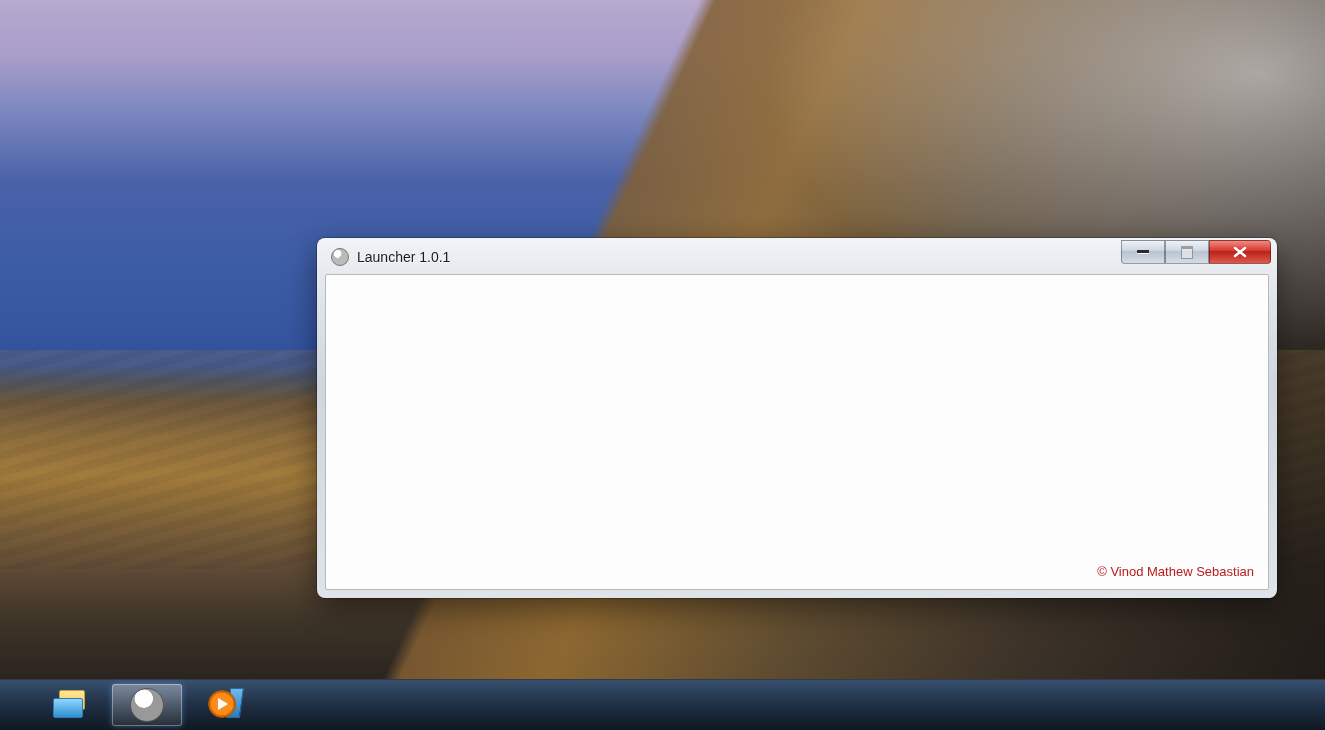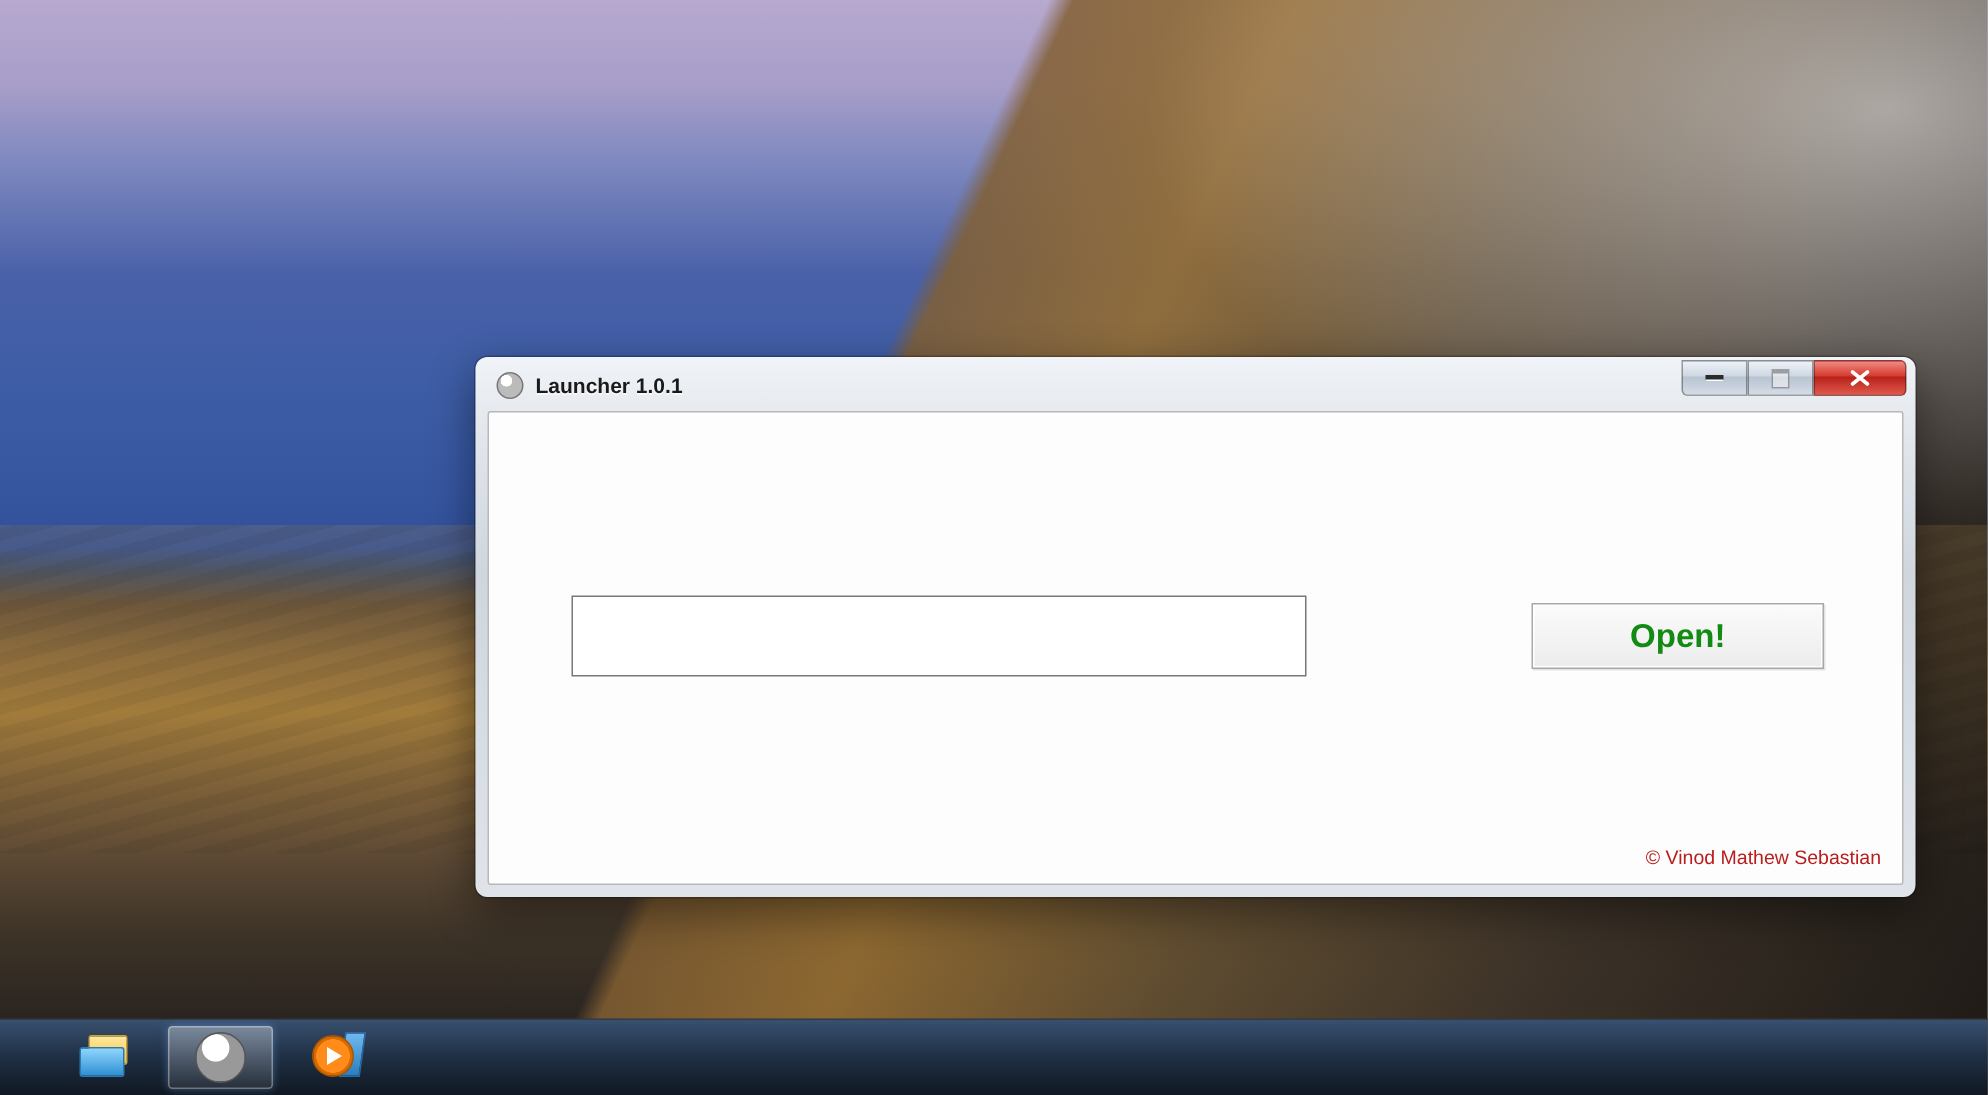--- a/index.html
+++ b/index.html
@@ -65,21 +65,20 @@
     background: linear-gradient(to bottom, #f0f3f7, #dfe4ea 18%, #cfd6de 40%, #dfe4ea);
     box-shadow: 0 10px 30px rgba(0,0,0,0.45), 0 0 0 1px rgba(0,0,0,0.25);
     padding: 8px;
   }
   .titlebar {
     position: relative;
     height: 28px;
     display: flex;
     align-items: center;
     padding: 0 4px 6px 6px;
-    font-weight: bold;
   }
   .title-icon {
     width: 18px; height: 18px;
     border-radius: 50%;
     background: radial-gradient(circle at 35% 30%, #fff 0 25%, #bbb 26% 100%);
     border: 1px solid #777;
     margin-right: 8px;
     flex: 0 0 auto;
   }
   .title-text {
@@ -219,24 +218,20 @@
       <div class="win-btn min"></div>
       <div class="win-btn max"></div>
       <div class="win-btn close">
         <svg viewBox="0 0 16 12">
           <path d="M3 2 L13 10 M13 2 L3 10" stroke="#fff" stroke-width="2.4" stroke-linecap="round"></path>
         </svg>
       </div>
     </div>
   </div>
   <div class="client">
-    <div class="input-row">
-      <input class="path-input" type="text" value="" style="">
-      <button class="open-btn">Open!</button>
-    </div>
     <div class="copyright">© Vinod Mathew Sebastian</div>
   </div>
 </div>
 
 <div class="taskbar">
   <div class="task-item">
     <div class="explorer-icon">
       <div class="back"></div>
         <div class="front"></div>
     </div>

